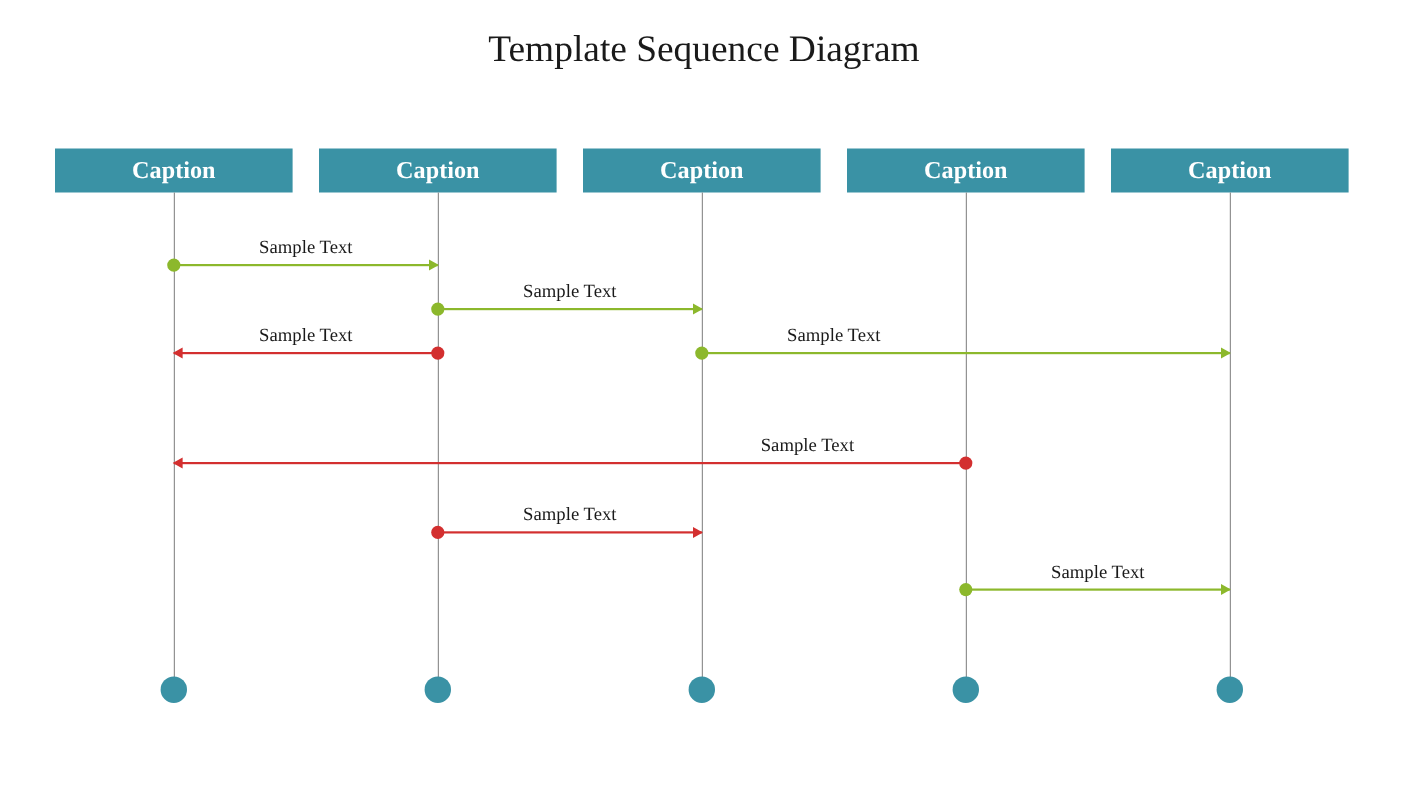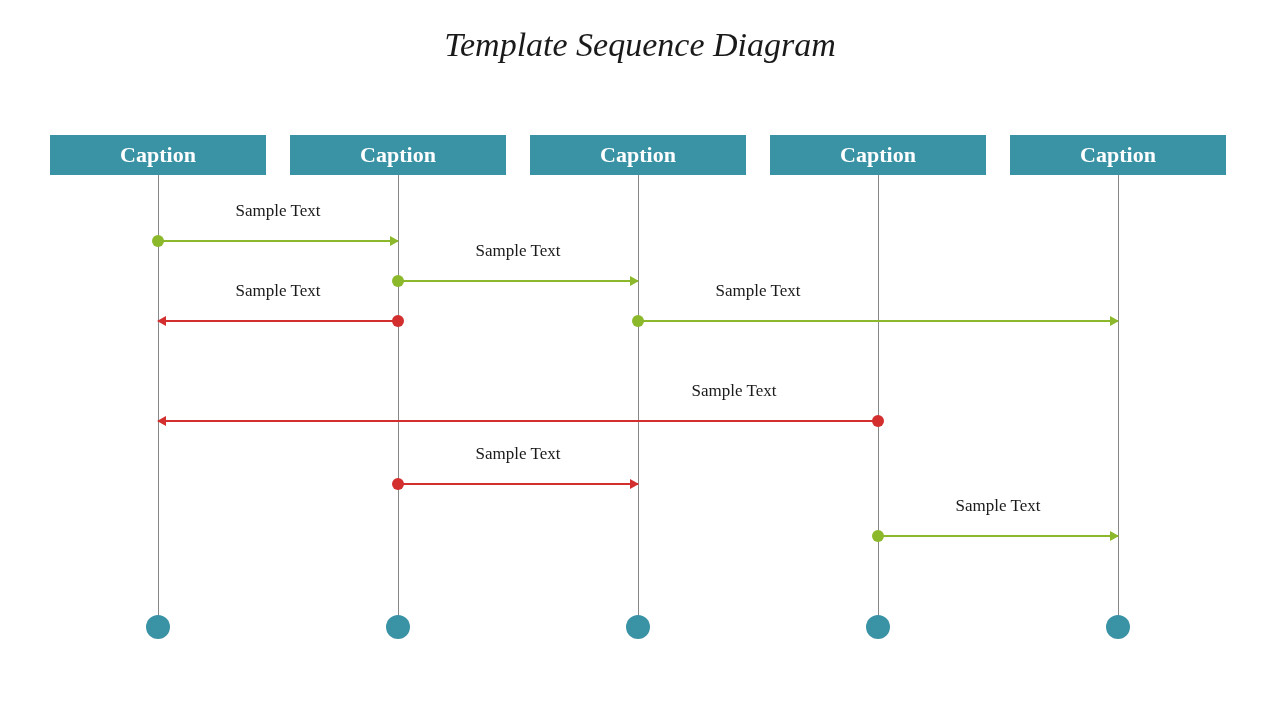--- a/index.html
+++ b/index.html
@@ -10,21 +10,20 @@
     font-family: Georgia, 'Times New Roman', serif;
     position: relative;
     overflow: hidden;
   }
   .title {
     text-align: center;
     font-size: 34px;
     color: #1a1a1a;
     padding-top: 26px;
     font-weight: 400;
-    font-style: italic;
   }
   .stage {
     position: absolute;
     left: 0; top: 0;
     width: 1280px;
     height: 628px;
   }
   .caption-box {
     position: absolute;
     width: 216px;
@@ -74,21 +73,21 @@
   }
   .msg-arrow {
     position: absolute;
     width: 0; height: 0;
     top: -4px;
     border-top: 5px solid transparent;
     border-bottom: 5px solid transparent;
   }
   .msg-label {
     position: absolute;
-    bottom: 20px;
+    bottom: 6px;
     font-size: 17px;
     color: #1a1a1a;
     white-space: nowrap;
     left: 50%;
     transform: translateX(-50%);
   }
   .green { background: #8cb82c; }
   .red { background: #d32f2f; }
   .arrow-right.green-a { border-left: 9px solid #8cb82c; right: -1px; }
   .arrow-right.red-a { border-left: 9px solid #d32f2f; right: -1px; }

